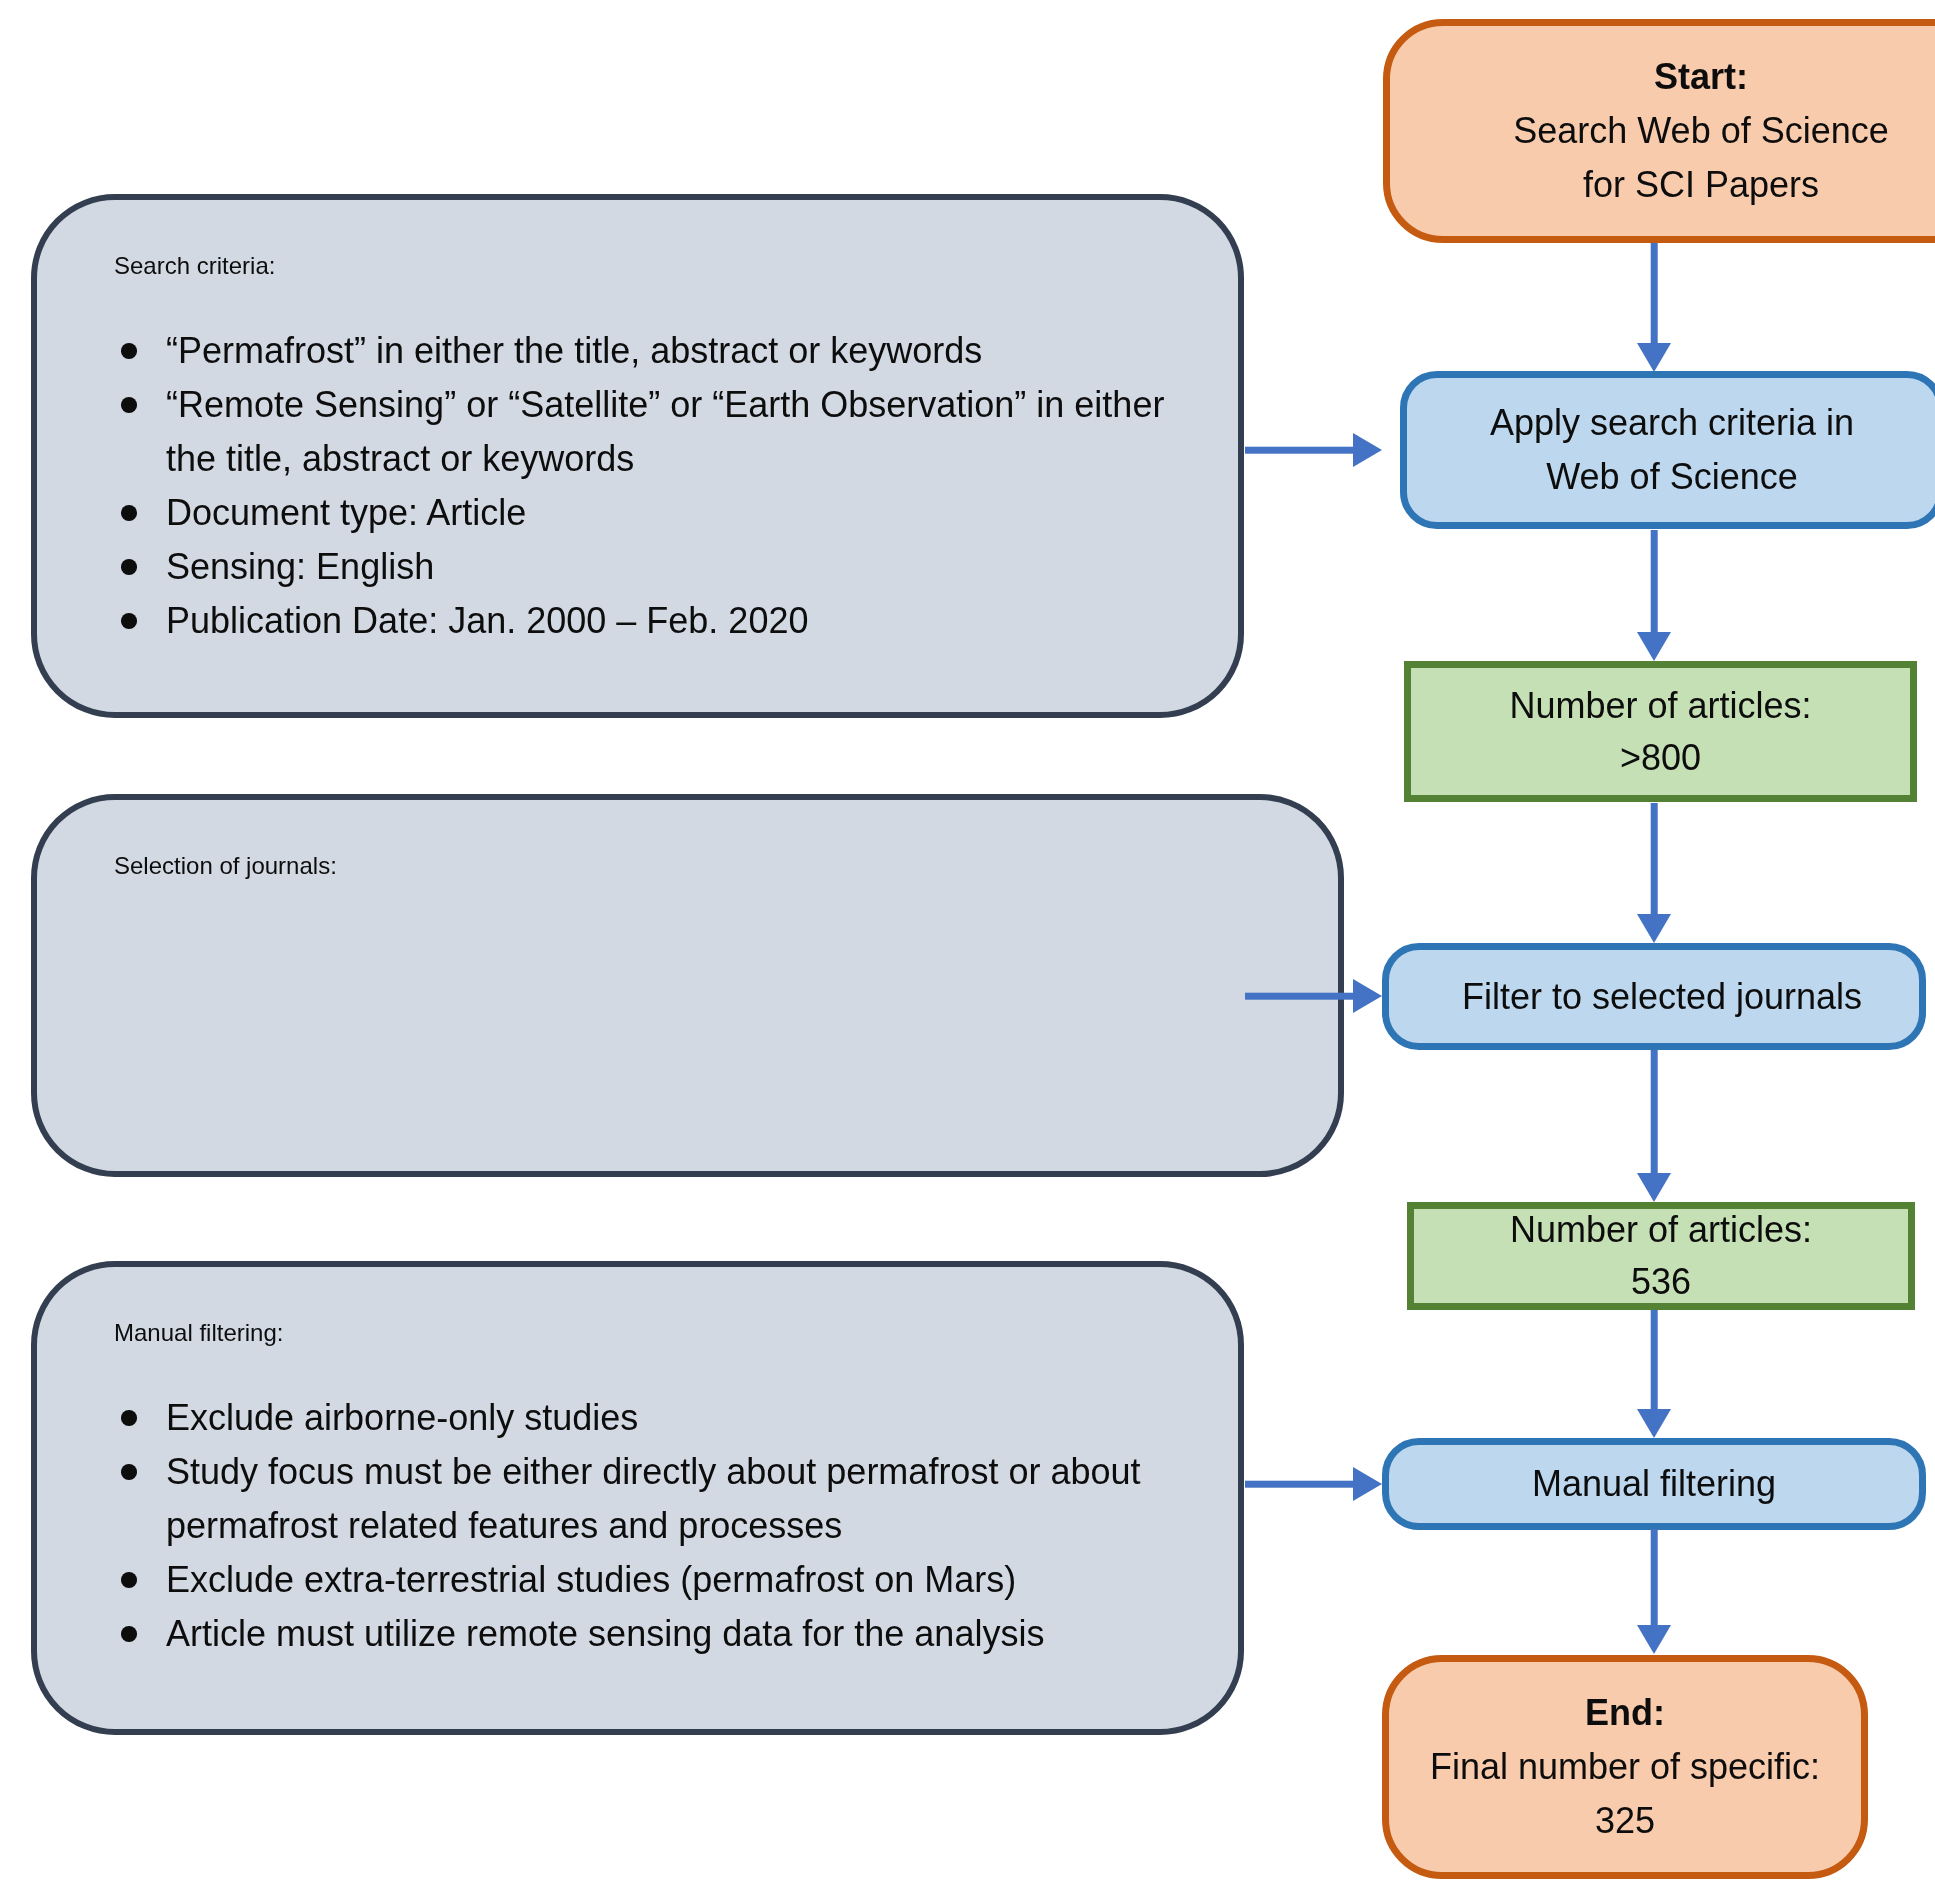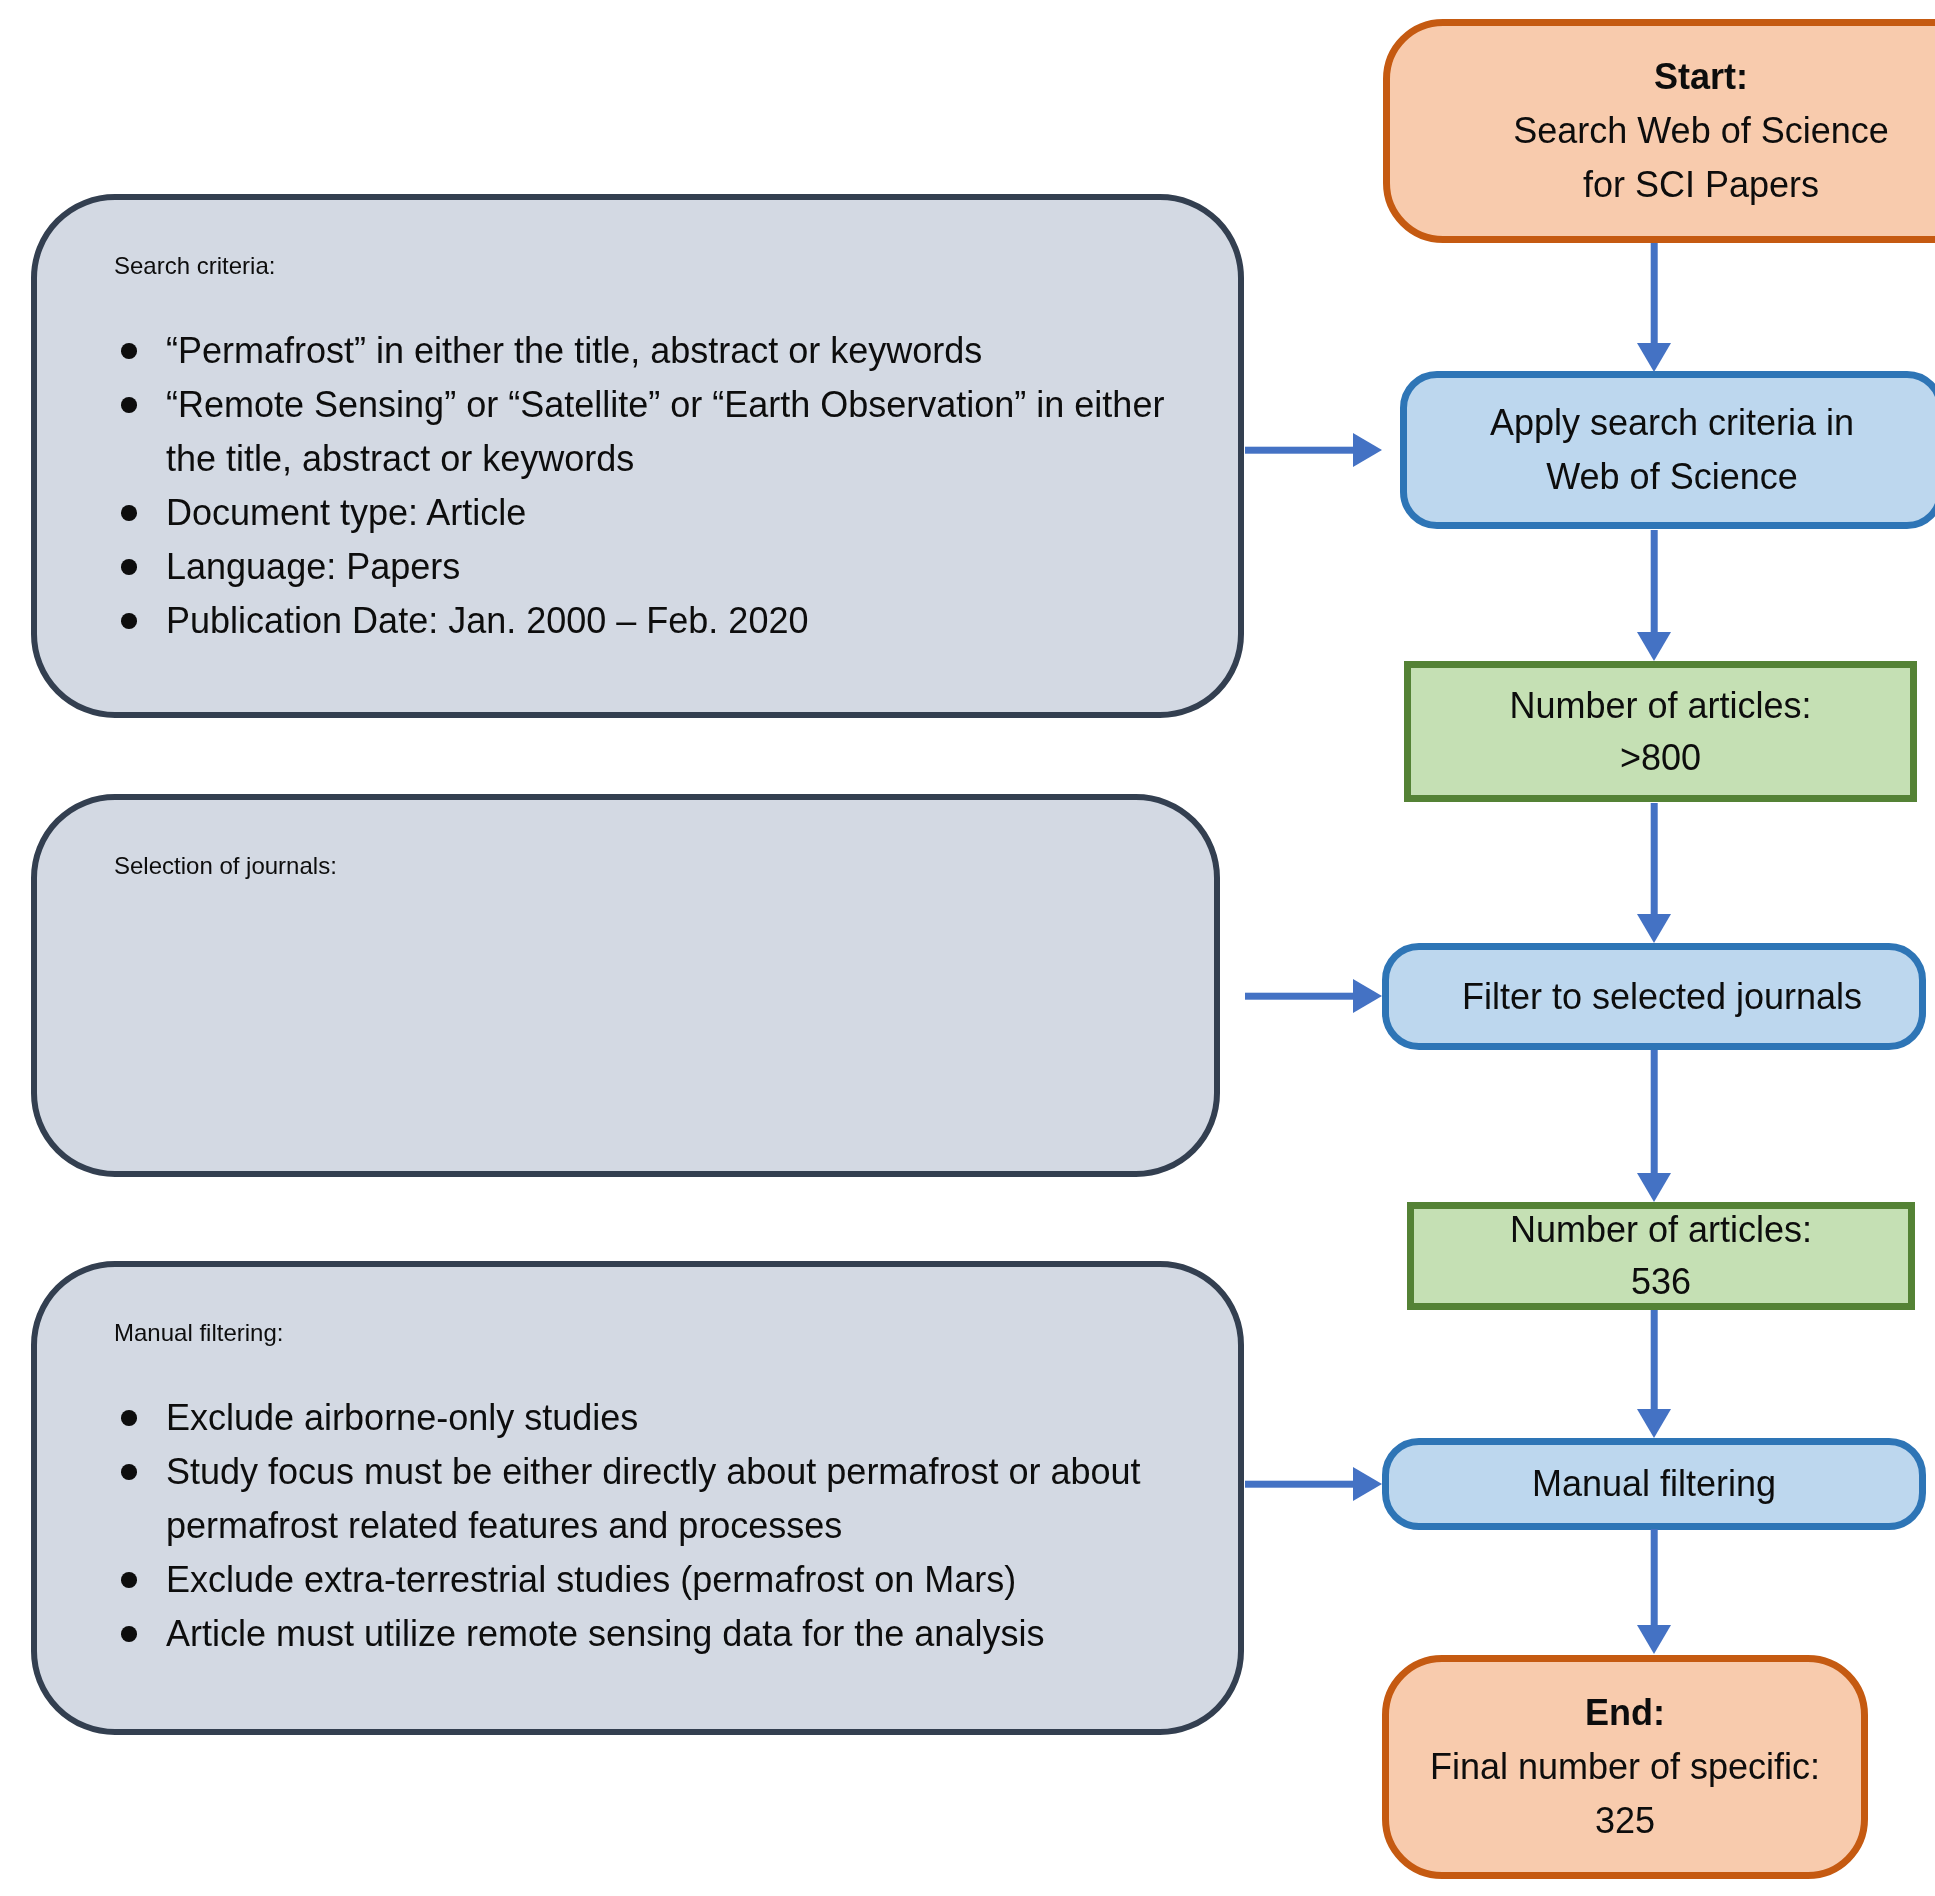--- a/index.html
+++ b/index.html
@@ -55,26 +55,26 @@
 <body>
 
 <div class="figure">
 
   <div class="panel" style="left:31px; top:194px; width:1213px; height:524px;">
     <p class="panel-title">Search criteria:</p>
     <ul>
       <li>“Permafrost” in either the title, abstract or keywords</li>
       <li>“Remote Sensing” or “Satellite” or “Earth Observation” in either the title, abstract or keywords</li>
       <li>Document type: Article</li>
-      <li>Language: Papers</li>
+      <li>Sensing: English</li>
       <li>Publication Date: Jan. 2000 – Feb. 2020</li>
     </ul>
   </div>
 
-  <div class="panel" style="left:31px; top:794px; width:1189px; height:383px;">
+  <div class="panel" style="left:31px; top:794px; width:1313px; height:383px;">
     <p class="panel-title">Selection of journals:</p>
   </div>
 
   <div class="panel" style="left:31px; top:1261px; width:1213px; height:474px;">
     <p class="panel-title">Manual filtering:</p>
     <ul>
       <li>Exclude airborne-only studies</li>
       <li>Study focus must be either directly about permafrost or about permafrost related features and processes</li>
       <li>Exclude extra-terrestrial studies (permafrost on Mars)</li>
       <li>Article must utilize remote sensing data for the analysis</li>

